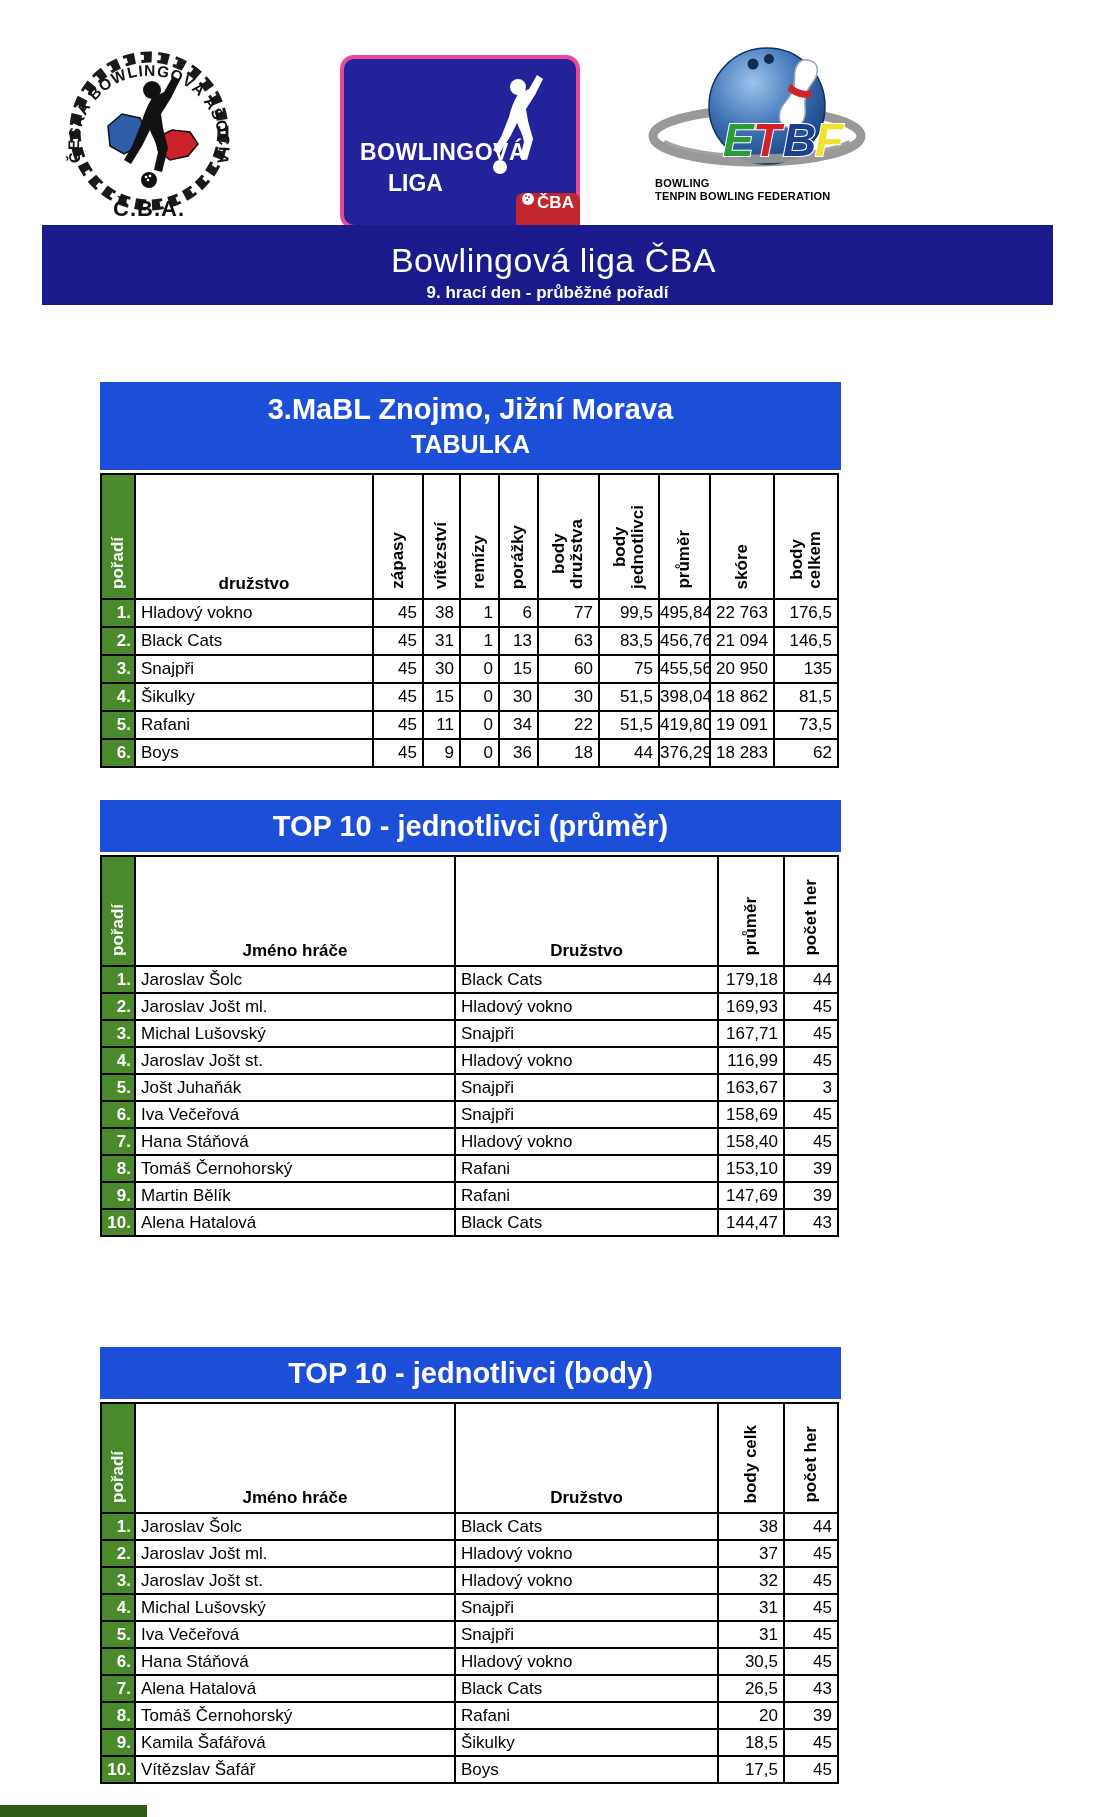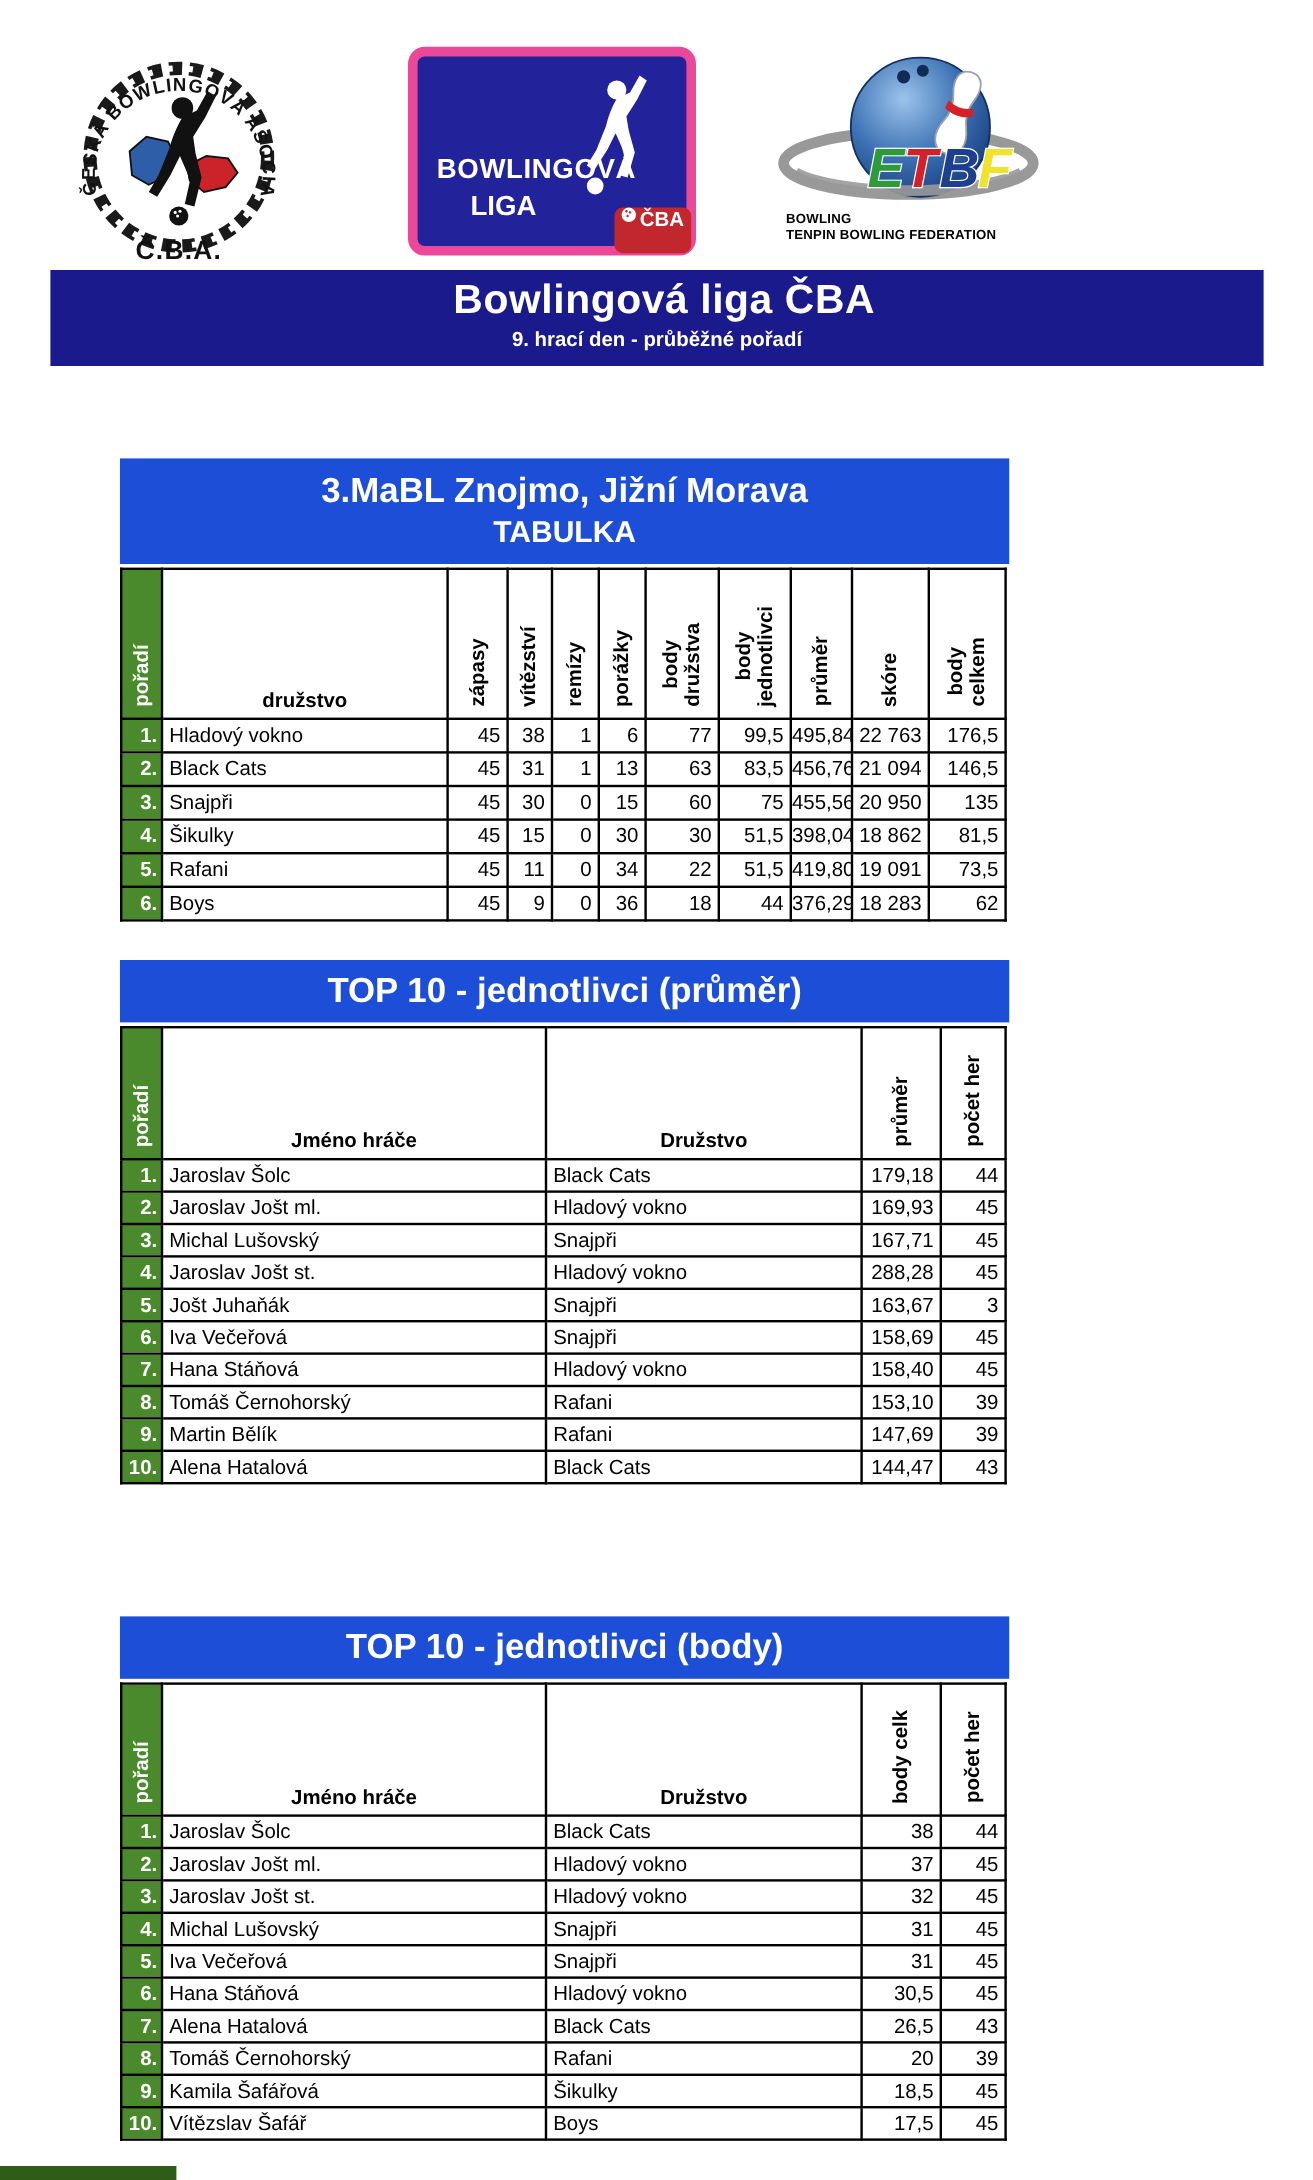--- a/index.html
+++ b/index.html
@@ -5,22 +5,22 @@
   html,body { margin:0; padding:0; }
   body {
     width:1094px; height:1817px; position:relative; background:#fff;
     font-family:"Liberation Sans", sans-serif; color:#000;
     overflow:hidden;
   }
 
   
   .logo-cba { position:absolute; left:60px; top:34px; width:178px; height:188px; }
   .logo-liga {
-    position:absolute; left:340px; top:39px; width:240px; height:174px;
-    background:#22229A; border:8px solid #ec4899; border-radius:14px; box-sizing:border-box;
+    position:absolute; left:340px; top:55px; width:240px; height:174px;
+    background:#22229A; border:4px solid #ec4899; border-radius:14px; box-sizing:border-box;
   }
   .liga-text { position:absolute; left:16px; top:80px; color:#fff; font-weight:bold; }
   .liga-line1 { font-size:23px; letter-spacing:0.5px; }
   .liga-line2 { font-size:23px; margin-top:4px;margin-left:28px; }
   .liga-sil { position:absolute; right:14px; top:6px; }
   .liga-badge {
     position:absolute; right:-4px; bottom:-6px; width:64px; height:38px;
     background:#C1272D; border-radius:7px; color:#fff; font-weight:bold; font-size:17px;
     display:flex; justify-content:center; gap:3px;
   }
@@ -28,21 +28,21 @@
   .liga-badge .ball:after { content:""; position:absolute; left:3px; top:2px; width:2px; height:2px; border-radius:50%; background:#C1272D; box-shadow:3px 1px 0 #C1272D, 1px 4px 0 #C1272D; }
 
   .logo-etbf { position:absolute; left:645px; top:44px; width:235px; height:170px; }
   .etbf-caption { position:absolute; left:10px; top:133px; font-weight:bold; font-size:11px; line-height:13px; letter-spacing:0.2px; }
 
   
   .banner {
     position:absolute; left:42px; top:225px; width:1011px; height:80px;
     background:#1A1A8C; color:#fff; text-align:center; box-sizing:border-box;
   }
-  .banner-title { font-size:34px; font-weight:bold; padding-top:6px; letter-spacing:0.5px;margin-left:12px; }
+  .banner-title { font-size:34px; font-weight:normal; padding-top:16px; letter-spacing:0.5px;margin-left:12px; }
   .banner-sub   { font-size:17px; font-weight:bold; margin-top:3px; }
 
   
   .sec { position:absolute; left:100px; width:741px; }
   #sec-standings { top:382px; }
   #sec-top-prumer { top:800px; }
   #sec-top-body { top:1347px; }
 
   .title-bar { background:#1d4ed8; color:#fff; text-align:center; margin-bottom:3px; }
   .tb-big { height:88px; }
@@ -311,21 +311,21 @@
       <td class="rank">3.</td>
       <td class="name">Michal Lušovský</td>
       <td class="name">Snajpři</td>
       <td class="num">167,71</td>
       <td class="num">45</td>
     </tr>
     <tr class="rows2">
       <td class="rank">4.</td>
       <td class="name">Jaroslav Jošt st.</td>
       <td class="name">Hladový vokno</td>
-      <td class="num">288,28</td>
+      <td class="num">116,99</td>
       <td class="num">45</td>
     </tr>
     <tr class="rows2">
       <td class="rank">5.</td>
       <td class="name">Jošt Juhaňák</td>
       <td class="name">Snajpři</td>
       <td class="num">163,67</td>
       <td class="num">3</td>
     </tr>
     <tr class="rows2">

